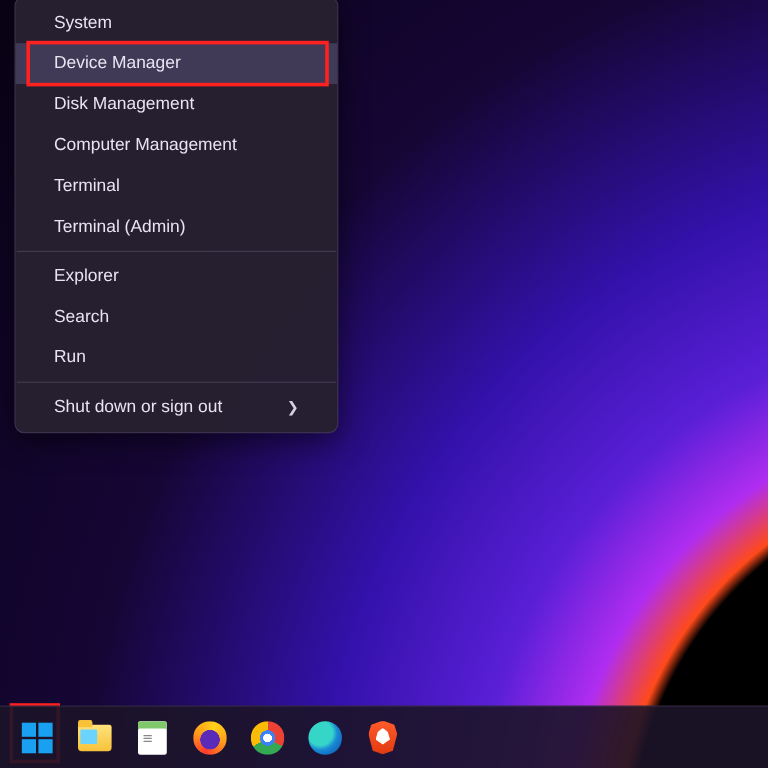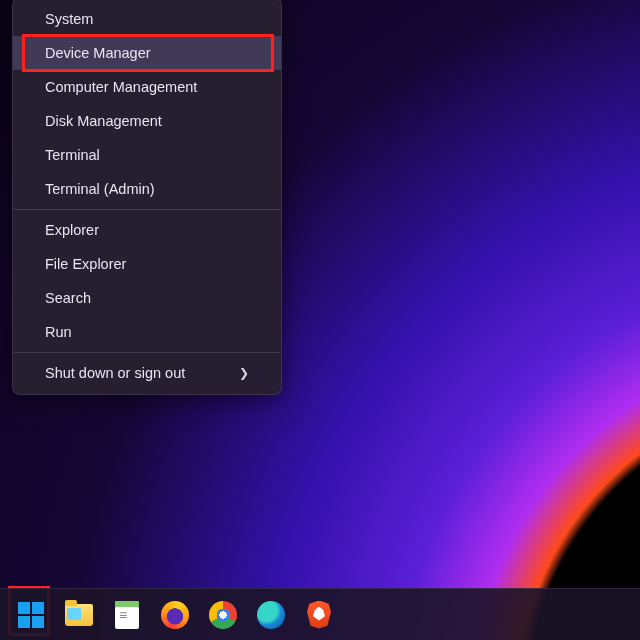--- a/index.html
+++ b/index.html
@@ -135,38 +135,35 @@
 
 <div class="menu">
 
   <div class="menu-item">
       <span>System</span>
     </div>
   <div class="menu-item hover">
       <span>Device Manager</span>
     </div>
   <div class="menu-item">
+      <span>Disk Management</span>
+    </div>
+  <div class="menu-item">
       <span>Computer Management</span>
     </div>
   <div class="menu-item">
-      <span>Disk Management</span>
-    </div>
-  <div class="menu-item">
       <span>Terminal</span>
     </div>
   <div class="menu-item">
       <span>Terminal (Admin)</span>
     </div>
   <div class="menu-sep"></div>
 
   <div class="menu-item">
       <span>Explorer</span>
-    </div>
-  <div class="menu-item">
-      <span>File Explorer</span>
     </div>
   <div class="menu-item">
       <span>Search</span>
     </div>
   <div class="menu-item">
       <span>Run</span>
     </div>
   <div class="menu-sep"></div>
 
   <div class="menu-item">

